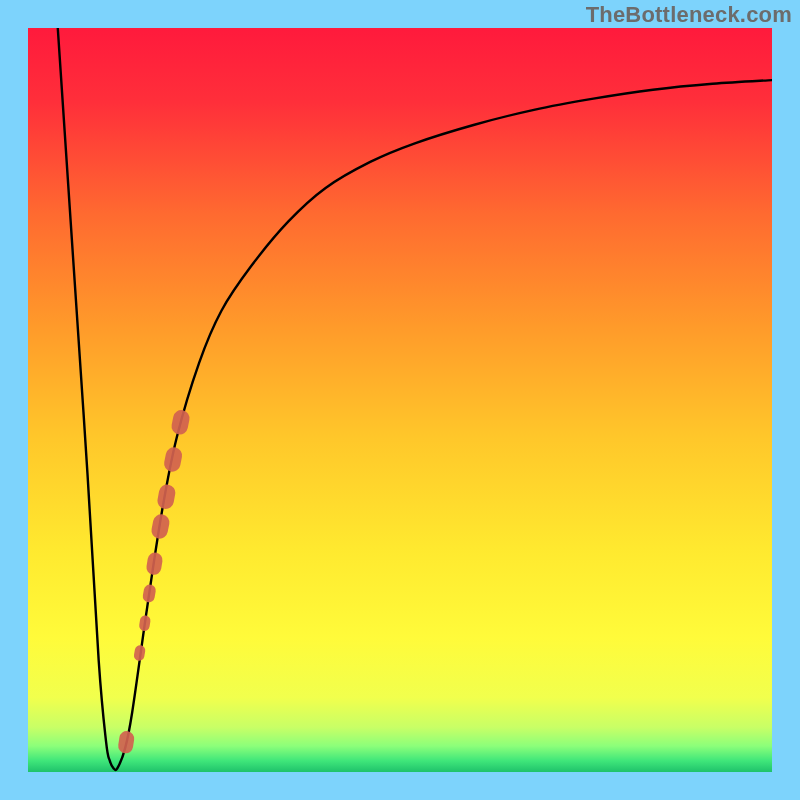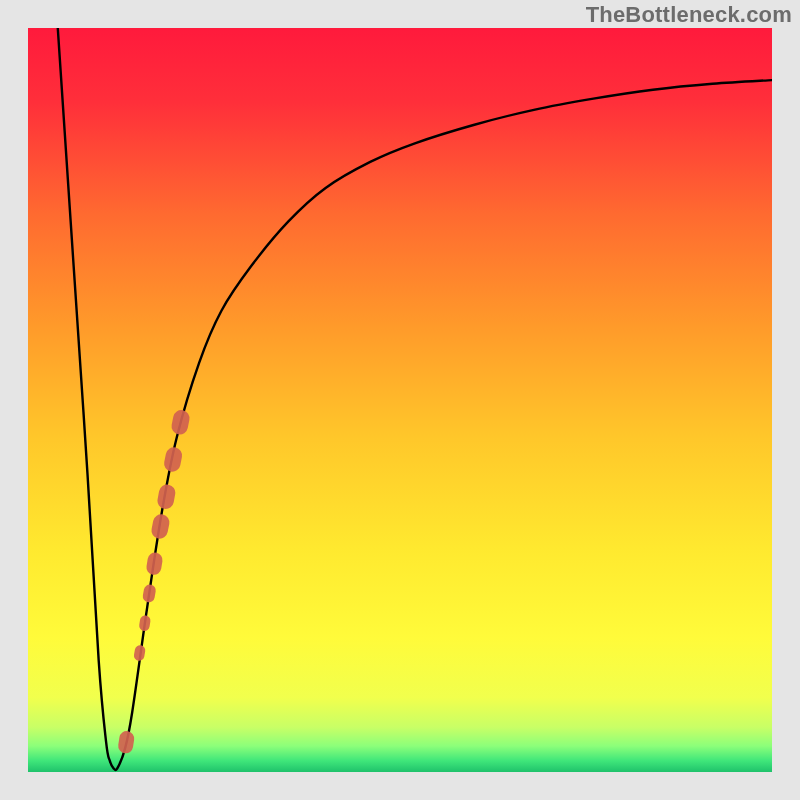--- a/index.html
+++ b/index.html
@@ -8,21 +8,21 @@
     width: 800px;
     height: 800px;
     overflow: hidden;
     background: #000;
     font-family: Arial, Helvetica, sans-serif;
   }
   .frame {
     position: relative;
     width: 800px;
     height: 800px;
-    background: #e5e5e5;
+    background: #7dd3fc;
   }
   .watermark {
     position: absolute;
     top: 2px;
     right: 8px;
     font-size: 22px;
     font-weight: 600;
     color: #6c6c6c;
     letter-spacing: 0.2px;
     z-index: 10;

